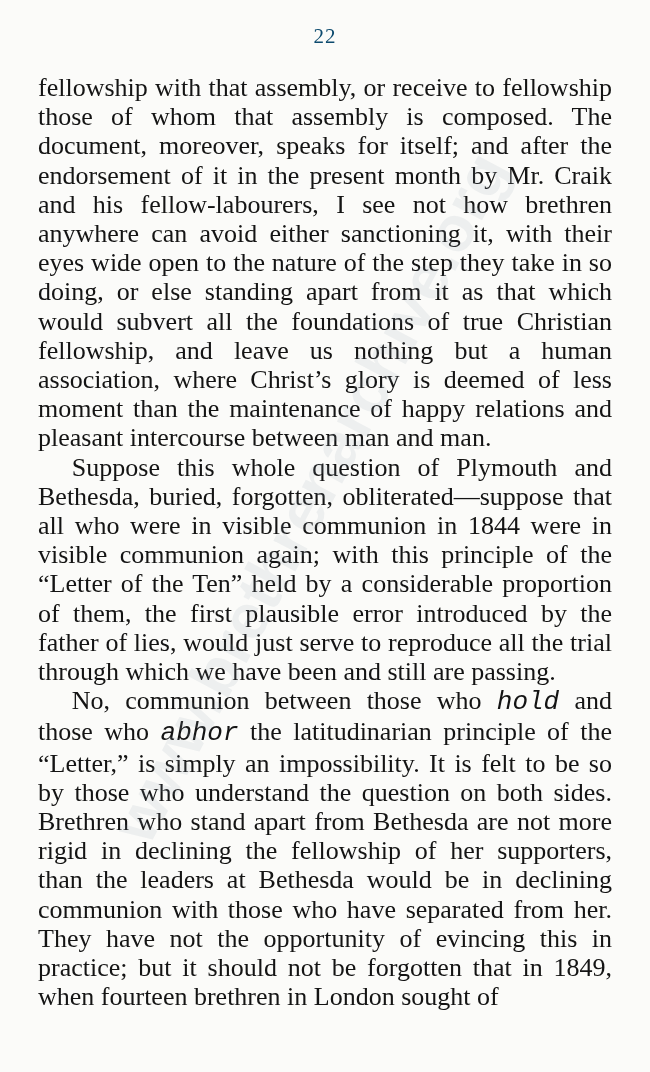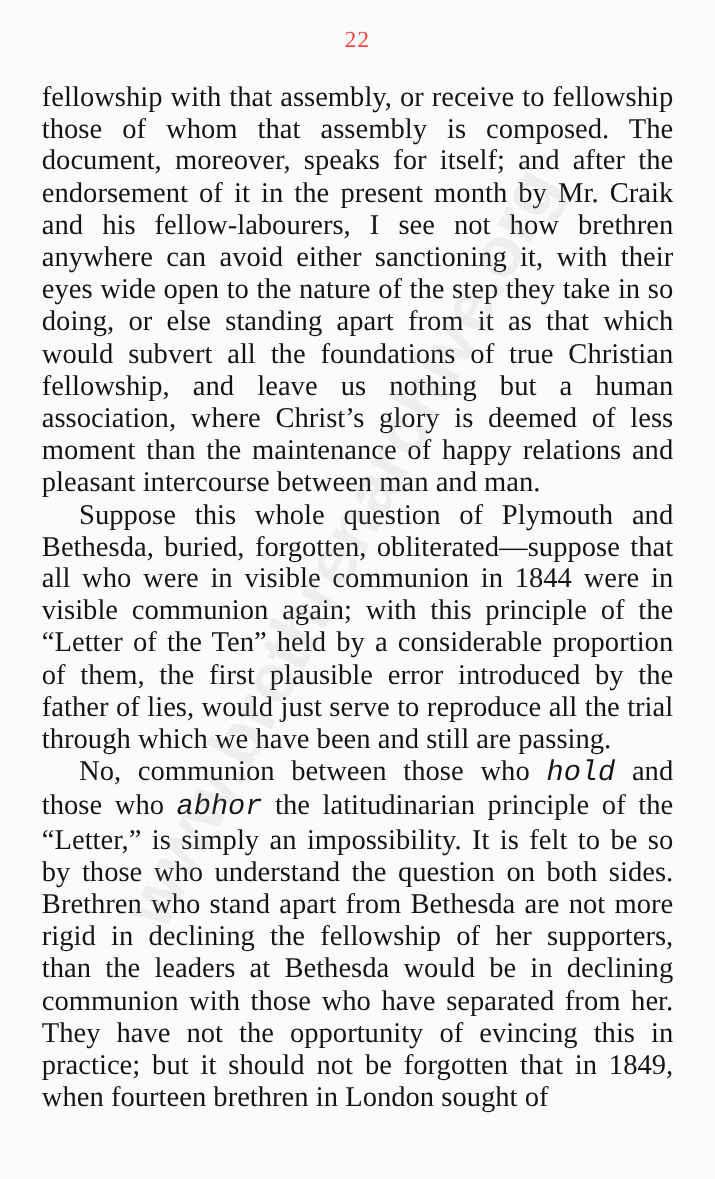--- a/index.html
+++ b/index.html
@@ -20,21 +20,21 @@
     width: 650px;
     height: 1072px;
     box-sizing: border-box;
     padding: 24px 38px 0 38px;
   }
   .page-number {
     text-align: center;
     font-size: 21px;
     letter-spacing: 1px;
     margin: 0 0 24px 0;
-    color: #ef4444;
+    color: #0c4a6e;
   }
   .text-block {
     font-size: 26px;
     line-height: 29.2px;
     text-align: justify;
     color: #141414;
   }
   .text-block p {
     margin: 0;
   }

